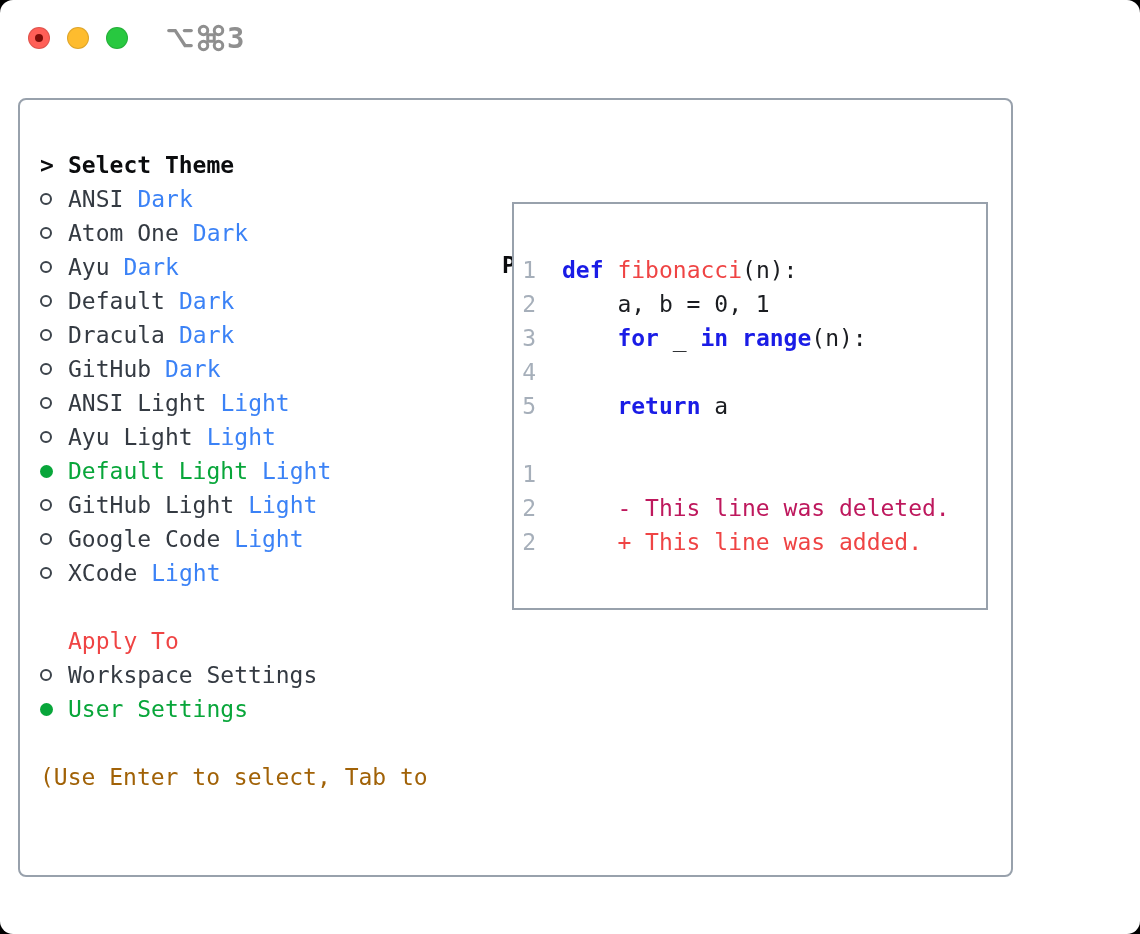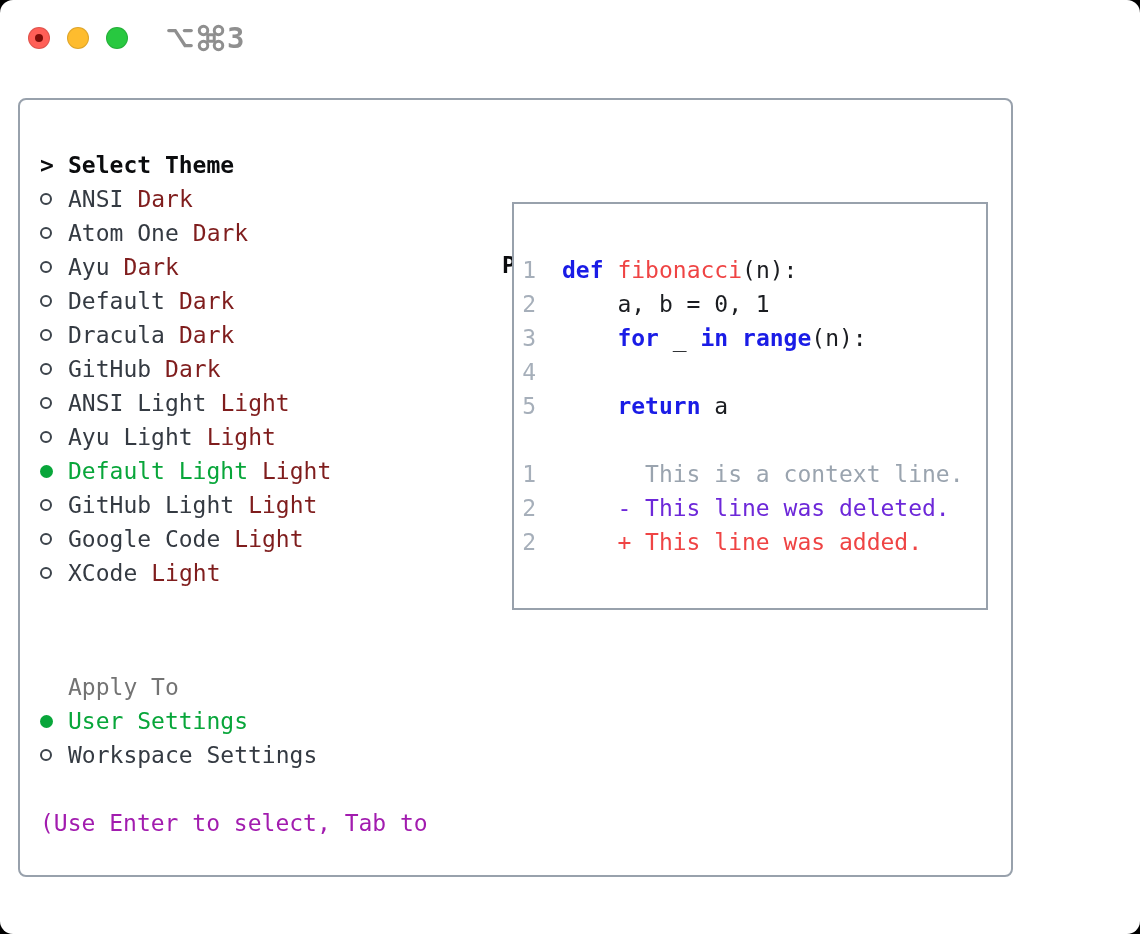--- a/index.html
+++ b/index.html
@@ -30,39 +30,39 @@
     position:absolute;left:18px;top:98px;width:995px;height:779px;
     border:2px solid #98a1ac;border-radius:8px;box-sizing:border-box;background:#fff;
   }
   .side{position:absolute;left:20px;top:48px;}
   .row{height:34px;display:flex;align-items:center;font-size:23px;color:#343a42;}
   .marker{width:28px;flex:none;display:flex;align-items:center;}
   .radio{width:12px;height:12px;border:2px solid #3c434b;border-radius:50%;box-sizing:border-box;}
   .radio.on{width:13px;height:13px;border:none;background:var(--accent);}
   .cursor{font-weight:700;color:#0b0c0e;}
   .row-header{font-weight:700;color:#0b0c0e;}
-  .row-subheader{color:#737373;margin-top:46px;}
+  .row-subheader{color:#ef4444;}
   .name{white-space:pre;}
   .name.sel{color:var(--accent);}
-  .variant{color:#7f1d1d;margin-left:14px;white-space:pre;}
-  .help{color:#a21caf;}
+  .variant{color:#3b82f6;margin-left:14px;white-space:pre;}
+  .help{color:#a16207;}
   
   .preview-label{position:absolute;left:482px;top:148px;height:34px;display:flex;
     align-items:center;font-size:23px;font-weight:700;color:#0b0c0e;}
   .preview-box{
     position:absolute;left:492px;top:102px;width:476px;height:408px;box-sizing:border-box;
     border:2px solid #98a1ac;padding:49px 0 0 8px;overflow:hidden;background:#fff;
   }
   .pline{height:34px;display:flex;align-items:center;font-size:23px;white-space:pre;}
   .ln{display:inline-block;width:14px;flex:none;text-align:right;color:#a6afba;margin-right:26px;}
   .tok-kw{color:#1a1ce6;font-weight:bold;}
   .tok-fn{color:#ef4444;}
   .tok-pl{color:#1b1d21;}
   .tok-ctx{color:#9aa4af;}
-  .tok-del{color:#6d28d9;}
+  .tok-del{color:#be185d;}
   .tok-add{color:#ef4444;}
 </style>
 </head>
 <body>
 
 <div class="window">
 
   <span class="light red"></span>
   <span class="light yellow"></span>
   <span class="light green"></span>
@@ -182,42 +182,42 @@
           </div>
         </div>
       <div class="row"></div>
       <div class="row row-subheader">
         <span class="marker"></span>
         <span class="name">Apply To</span>
       </div>
       <div id="apply-list">
           <div class="row">
             <span class="marker">
+              <span class="radio"></span>
+            </span>
+            <span class="name">Workspace Settings</span>
+          </div>
+          <div class="row">
+            <span class="marker">
               <span class="radio on"></span>
             </span>
             <span class="name sel">User Settings</span>
-          </div>
-          <div class="row">
-            <span class="marker">
-              <span class="radio"></span>
-            </span>
-            <span class="name">Workspace Settings</span>
           </div>
         </div>
       <div class="row"></div>
       <div class="row help">(Use Enter to select, Tab to</div>
     </div>
 
     <div class="preview-label">Preview</div>
     <div class="preview-box" id="preview-box">
         <div class="pline"><span class="ln">1</span><span class="tok-kw">def</span><span class="tok-pl"> </span><span class="tok-fn">fibonacci</span><span class="tok-pl">(n):</span></div>
         <div class="pline"><span class="ln">2</span><span class="tok-pl">    a, b = 0, 1</span></div>
         <div class="pline"><span class="ln">3</span><span class="tok-pl">    </span><span class="tok-kw">for</span><span class="tok-pl"> _ </span><span class="tok-kw">in</span><span class="tok-pl"> </span><span class="tok-kw">range</span><span class="tok-pl">(n):</span></div>
         <div class="pline"><span class="ln">4</span></div>
         <div class="pline"><span class="ln">5</span><span class="tok-pl">    </span><span class="tok-kw">return</span><span class="tok-pl"> a</span></div>
         <div class="pline"><span class="ln"></span></div>
-        <div class="pline"><span class="ln">1</span><span class="tok-ctx">      This is a context line.</span></div>
+        <div class="pline"><span class="ln">1</span></div>
         <div class="pline"><span class="ln">2</span><span class="tok-del">    - This line was deleted.</span></div>
         <div class="pline"><span class="ln">2</span><span class="tok-add">    + This line was added.</span></div>
       </div>
 
   </div>
 </div>
 
 </body></html>

